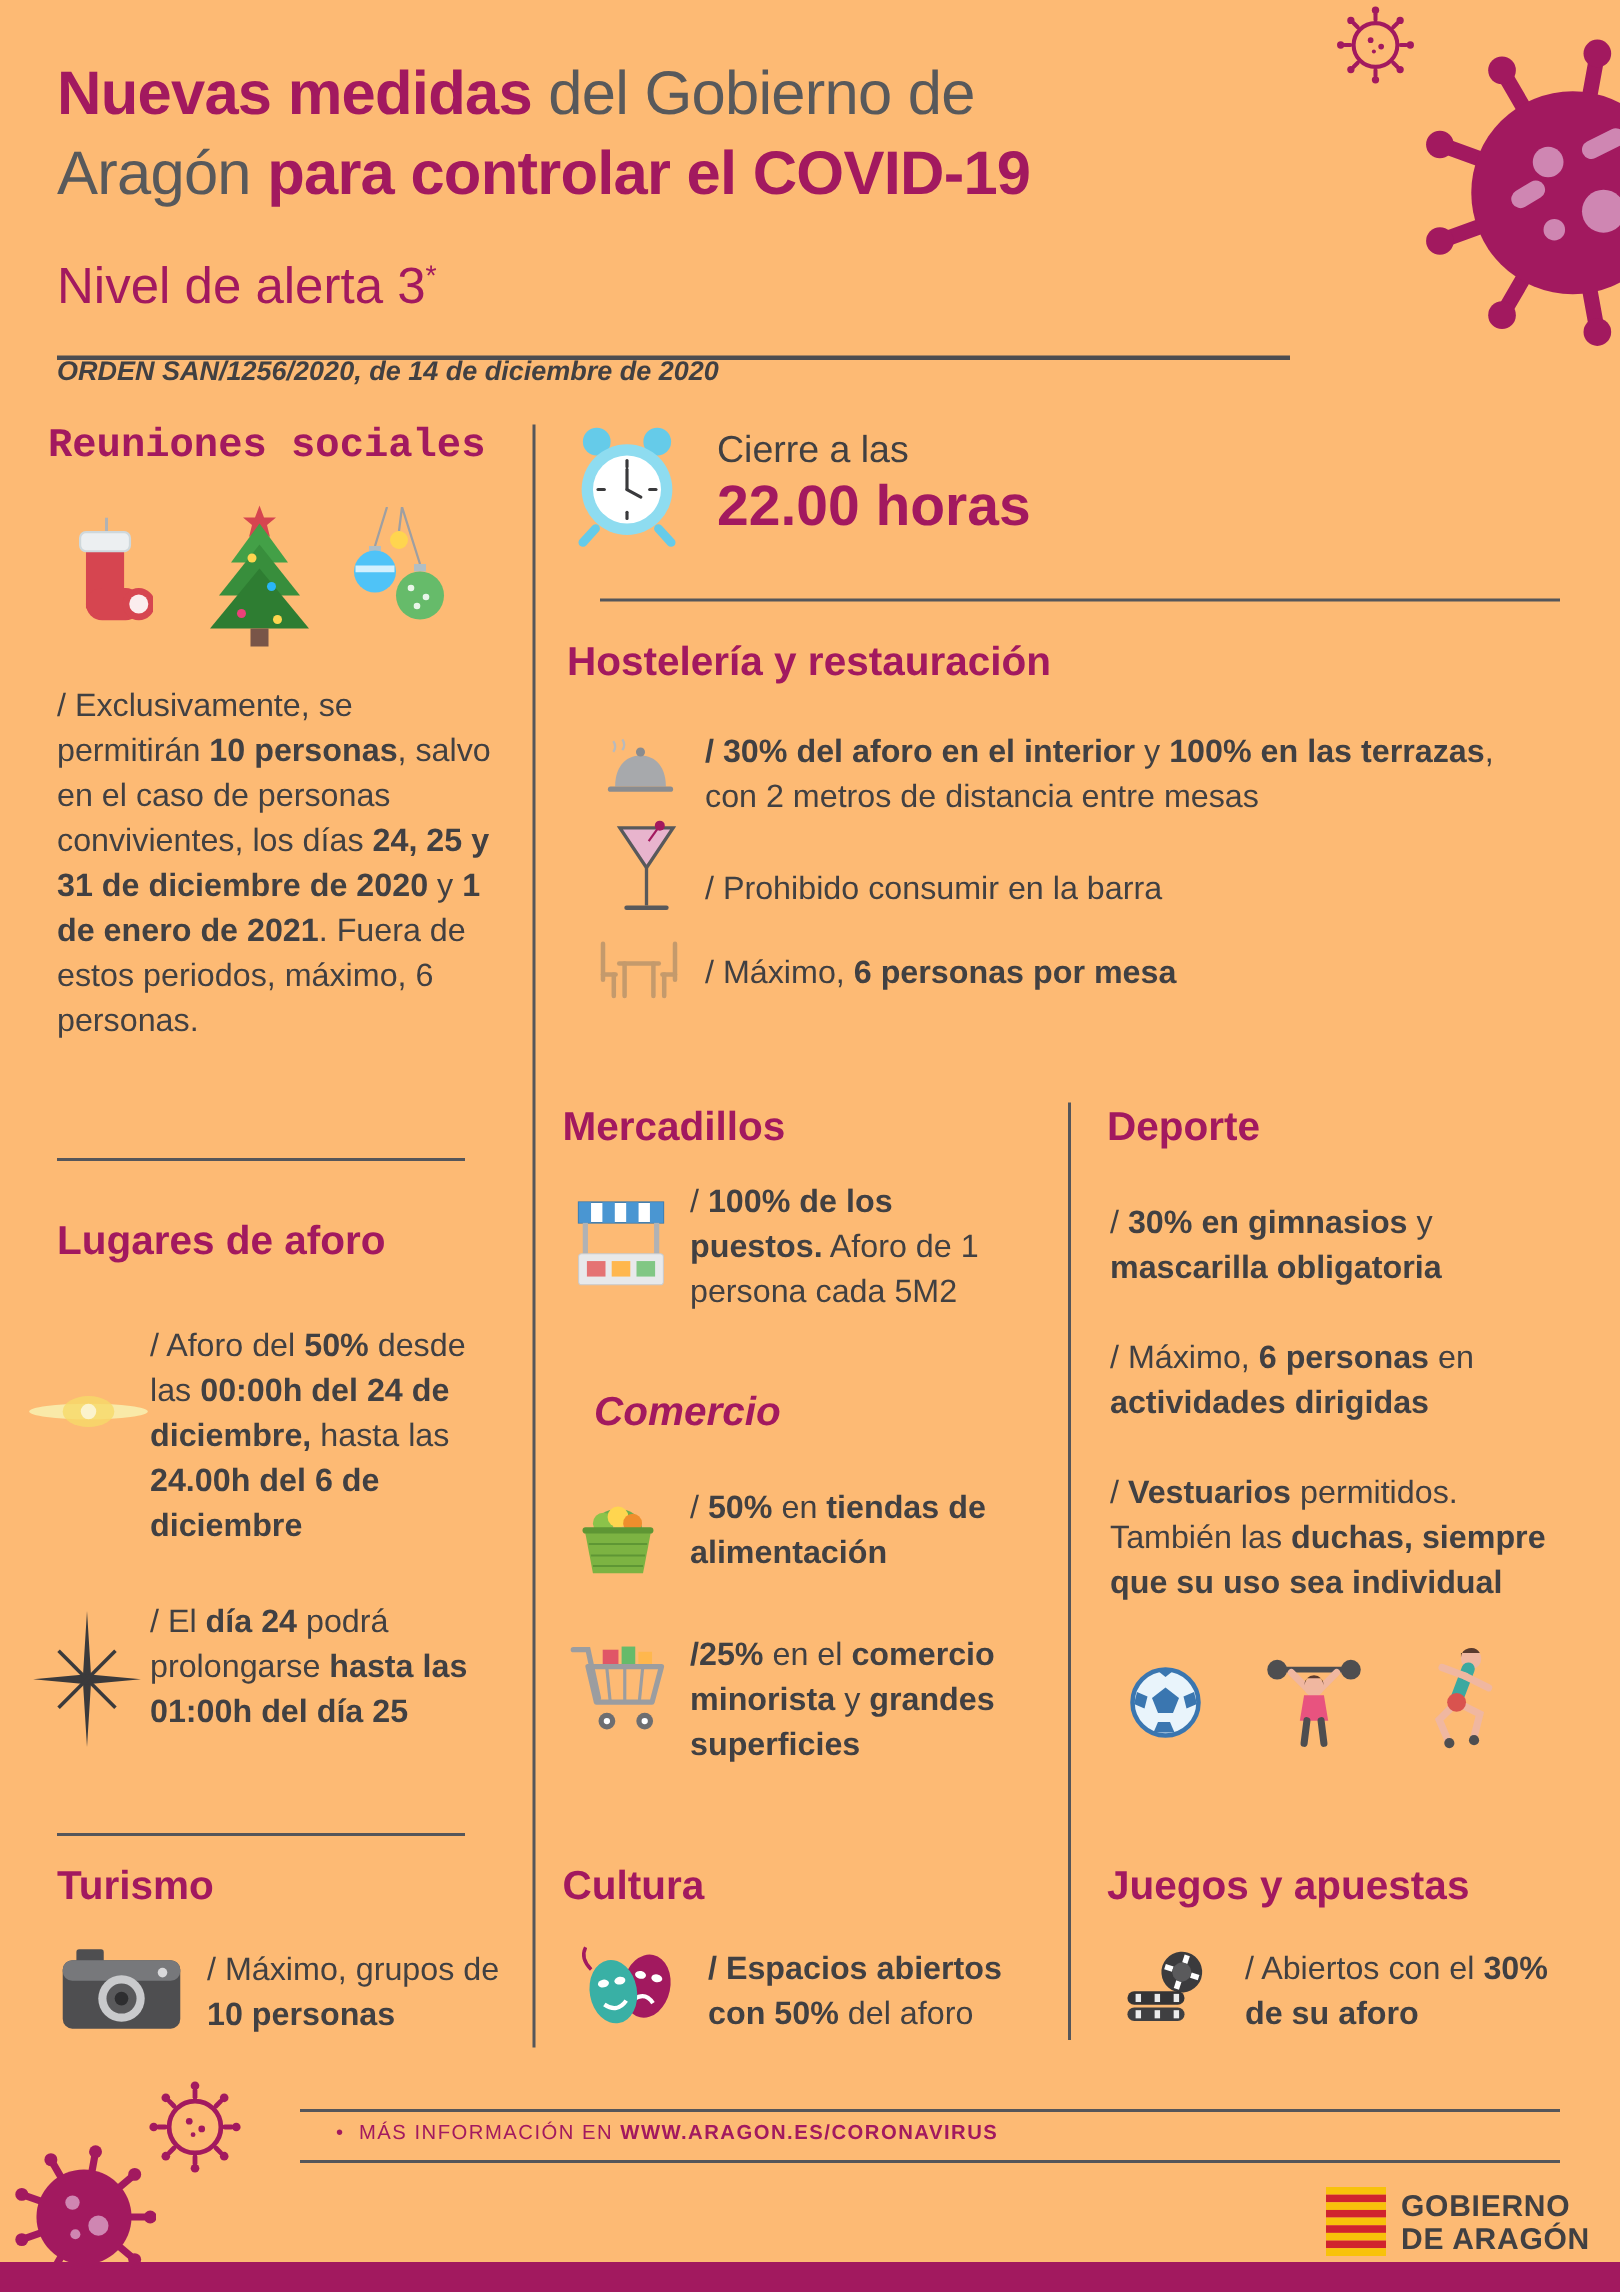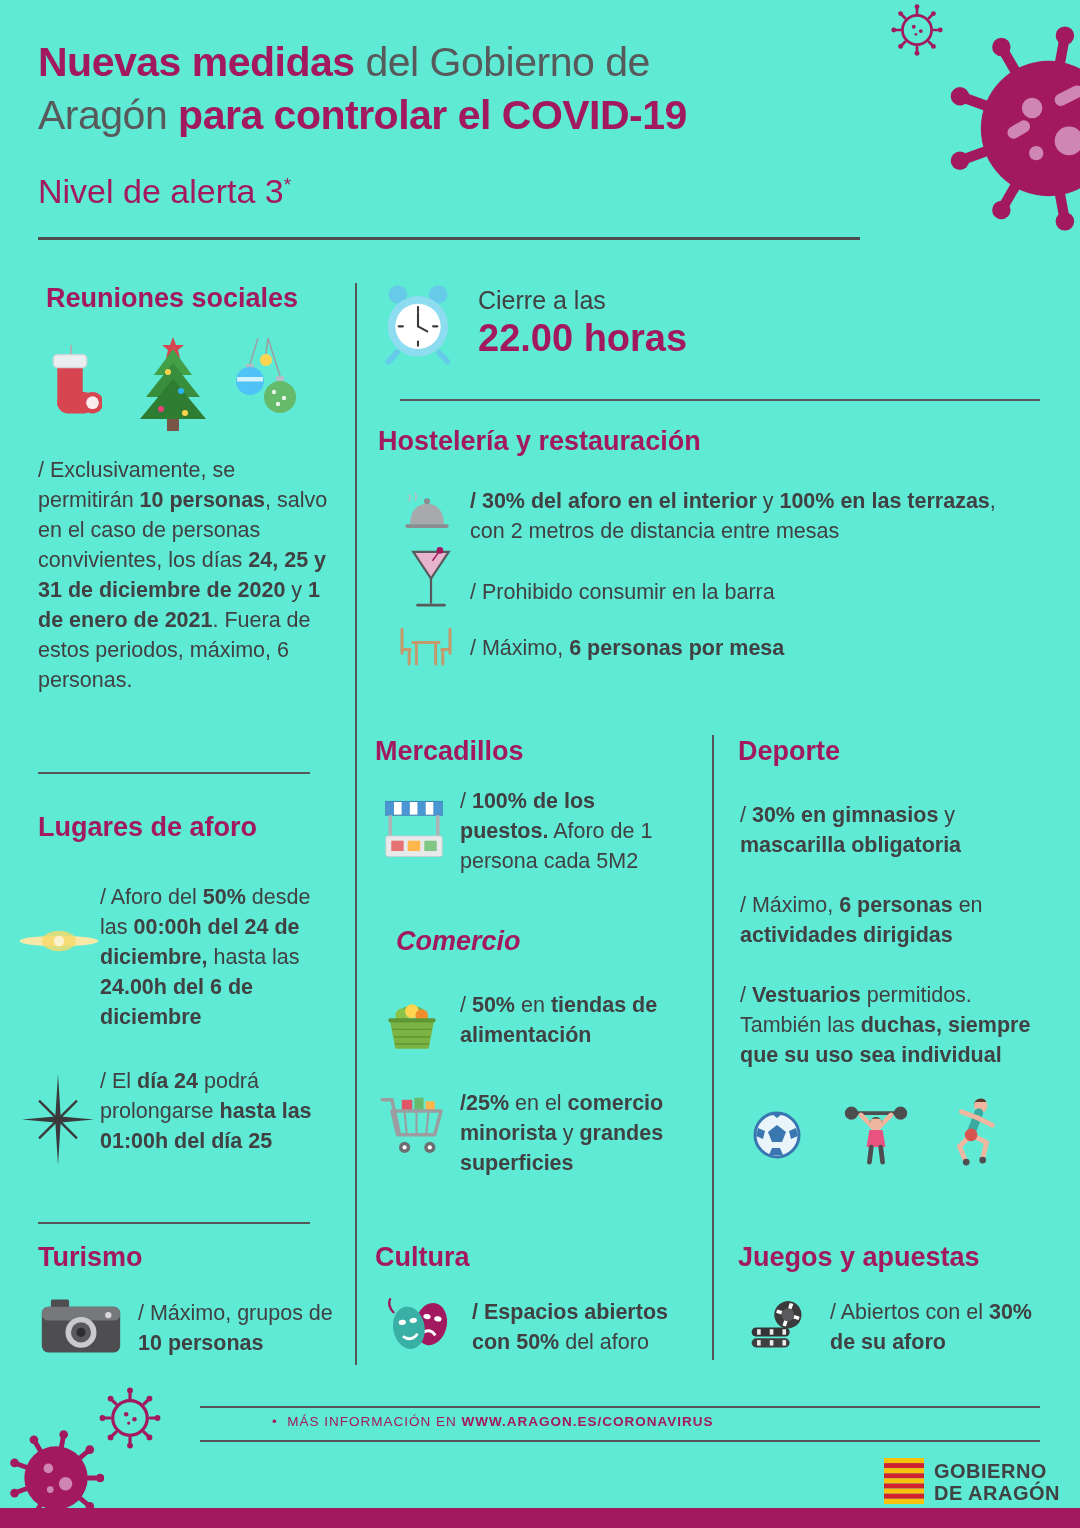--- a/index.html
+++ b/index.html
@@ -1,53 +1,54 @@
 <!DOCTYPE html>
 <html><head>
 <meta charset="utf-8">
 <style>
   html,body{margin:0;padding:0;background:#e9e9e9;}
-  .page{position:relative;width:1080px;height:1528px;background:#5eead4;overflow:hidden;
+  .page{position:relative;width:1080px;height:1528px;background:#fdba74;overflow:hidden;
         font-family:"Liberation Sans","DejaVu Sans",sans-serif;color:#414042;}
   .abs{position:absolute;}
   .b{font-weight:700;}
   .accent{color:#a2195f;}
   .gray{color:#58595b;}
   .hdr-title{font-size:41px;line-height:53px;font-weight:400;color:#58595b;letter-spacing:-0.5px;}
   .hdr-title .accent{font-weight:700;}
   .hdr-alert-row{display:flex;align-items:baseline;gap:26px;flex-direction:column;}
   .hdr-alert{font-size:34px;color:#a2195f;}
   .hdr-alert sup{font-size:19px;}
   .hdr-order{font-size:18px;font-style:italic;font-weight:700;color:#414042;}
   .hline{background:#4d4d50;height:2px;}
   .hline-thin{background:#55565a;height:1.5px;}
   .vline{background:#55565a;width:1.5px;}
   .sec-title{font-size:27px;font-weight:700;color:#a2195f;}
   .body-txt{font-size:21.5px;line-height:30px;color:#414042;margin:0;}
   .closure-l1{font-size:25px;font-weight:400;color:#414042;}
   .closure-line2{display:flex;align-items:baseline;gap:20px;margin-top:2px;}
   .closure-time{font-size:38px;font-weight:700;color:#a2195f;}
   .closure-rest{font-size:22.5px;font-weight:700;color:#414042;}
-  .footer-info{font-size:13.5px;letter-spacing:1px;color:#a2195f;margin-left:48px;}
+  .footer-info{font-size:13.5px;letter-spacing:1px;color:#a2195f;}
   .footer-info .b{font-weight:700;}
   .logo-text{font-size:20px;font-weight:700;line-height:22px;color:#414042;letter-spacing:0.5px;}
   .bottom-bar{background:#a2195f;}
 </style>
 </head>
 <body>
 
 <div class="page">
 
   <div class="abs hdr-title" style="left:38px;top:36px;width:840px;">
     <span class="accent">Nuevas medidas</span><span class="gray"> del Gobierno de</span><br>
     <span class="gray">Aragón </span><span class="accent">para controlar el COVID-19</span>
   </div>
 
   <div class="abs hdr-alert-row" style="left:38px;top:172px;">
     <div class="hdr-alert"><span>Nivel de alerta 3</span><sup>*</sup></div>
+    <div class="hdr-order">ORDEN SAN/1256/2020, de 14 de diciembre de 2020</div>
   </div>
 
   <div class="abs hline" style="left:38px;top:237px;width:822px;height:2.5px;"></div>
 
   <svg class="abs" style="left:890px;top:3px;width:54px;height:54px;" viewBox="0 0 100 100">
     <circle cx="50" cy="50" r="27" fill="none" stroke="#a2195f" stroke-width="5"></circle>
     <g stroke="#a2195f" stroke-width="5" stroke-linecap="round">
       <line x1="81" y1="50" x2="88" y2="50"></line>
         <line x1="71.9" y1="71.9" x2="76.9" y2="76.9"></line>
       <line x1="50" y1="81" x2="50" y2="88"></line>
@@ -100,21 +101,21 @@
       <circle cx="42" cy="40" r="5"></circle>
         <circle cx="60" cy="56" r="7"></circle>
         <circle cx="44" cy="62" r="3.5"></circle>
     </g>
     <g stroke="#cf86b2" stroke-width="6" stroke-linecap="round">
       <line x1="56" y1="36" x2="64" y2="32"></line>
         <line x1="33" y1="52" x2="38" y2="49"></line>
     </g>
   </svg>
 
-  <div class="abs sec-title" style="left:46px;top:283px;">Reuniones sociales</div>
+  <div class="abs sec-title" style="left:32px;top:283px;font-family:Liberation Mono, monospace;">Reuniones sociales</div>
 
   <svg class="abs" style="left:40px;top:345px;width:62px;height:88px;" viewBox="0 0 60 90">
     <line x1="30" y1="0" x2="30" y2="10" stroke="#b0b2b5" stroke-width="2"></line>
     <rect x="16" y="22" width="26" height="40" fill="#d64550"></rect>
     <rect x="16" y="48" width="38" height="22" rx="11" fill="#d64550"></rect>
     <circle cx="52" cy="59" r="11" fill="#d64550"></circle>
     <circle cx="52" cy="59" r="6.5" fill="#ffffff" opacity="0.9"></circle>
     <rect x="12" y="10" width="34" height="13" rx="4" fill="#eceff1" stroke="#cfd8dc" stroke-width="1.5"></rect>
   </svg>
 

